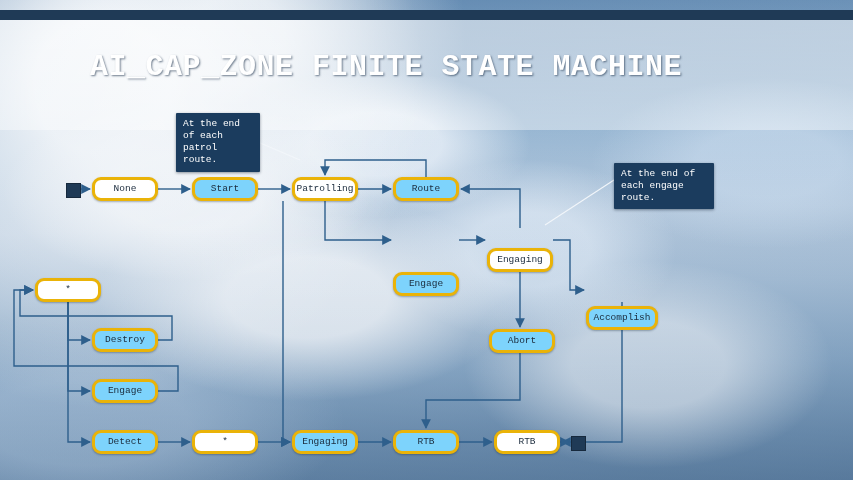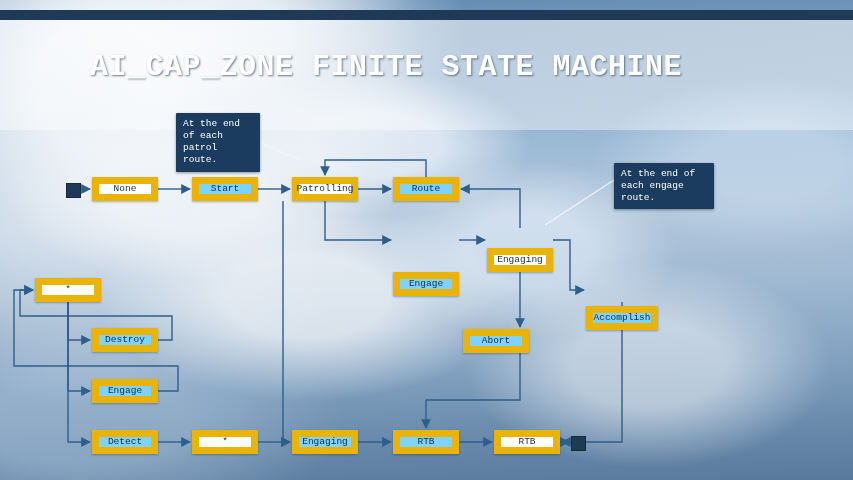--- a/index.html
+++ b/index.html
@@ -81,22 +81,22 @@
   }
 
   .node {
     position: absolute;
     box-sizing: border-box;
     display: flex;
     align-items: center;
     justify-content: center;
     font-size: 9.5px;
     color: #1b2b3c;
-    border: 7px solid #eab308;
-    border-radius: 0;
+    border: 3px solid #eab308;
+    border-radius: 9px;
     box-shadow: 0 1px 2px rgba(20,40,60,0.35);
     text-align: center;
     line-height: 1.1;
     white-space: nowrap;
   }
   .node.blue {
     background: #7dd3fc;
   }
   .node.white {
     background: #ffffff;
@@ -213,21 +213,21 @@
       </div>
     <div class="node blue" style="left:393px; top:228px; width:66px; height:24px;margin-top:44px;">
         <span>Engage</span>
       </div>
     <div class="node white" style="left:487px; top:228px; width:66px; height:24px;margin-top:20px;">
         <span>Engaging</span>
       </div>
     <div class="node blue" style="left:586px; top:278px; width:72px; height:24px;margin-top:28px;">
         <span>Accomplish</span>
       </div>
-    <div class="node blue" style="left:463px; top:329px; width:66px; height:24px;">
+    <div class="node blue" style="left:489px; top:329px; width:66px; height:24px;">
         <span>Abort</span>
       </div>
     <div class="node white" style="left:35px;  top:278px; width:66px; height:24px;">
         <span>*</span>
       </div>
     <div class="node blue" style="left:92px;  top:328px; width:66px; height:24px;">
         <span>Destroy</span>
       </div>
     <div class="node blue" style="left:92px;  top:379px; width:66px; height:24px;">
         <span>Engage</span>

